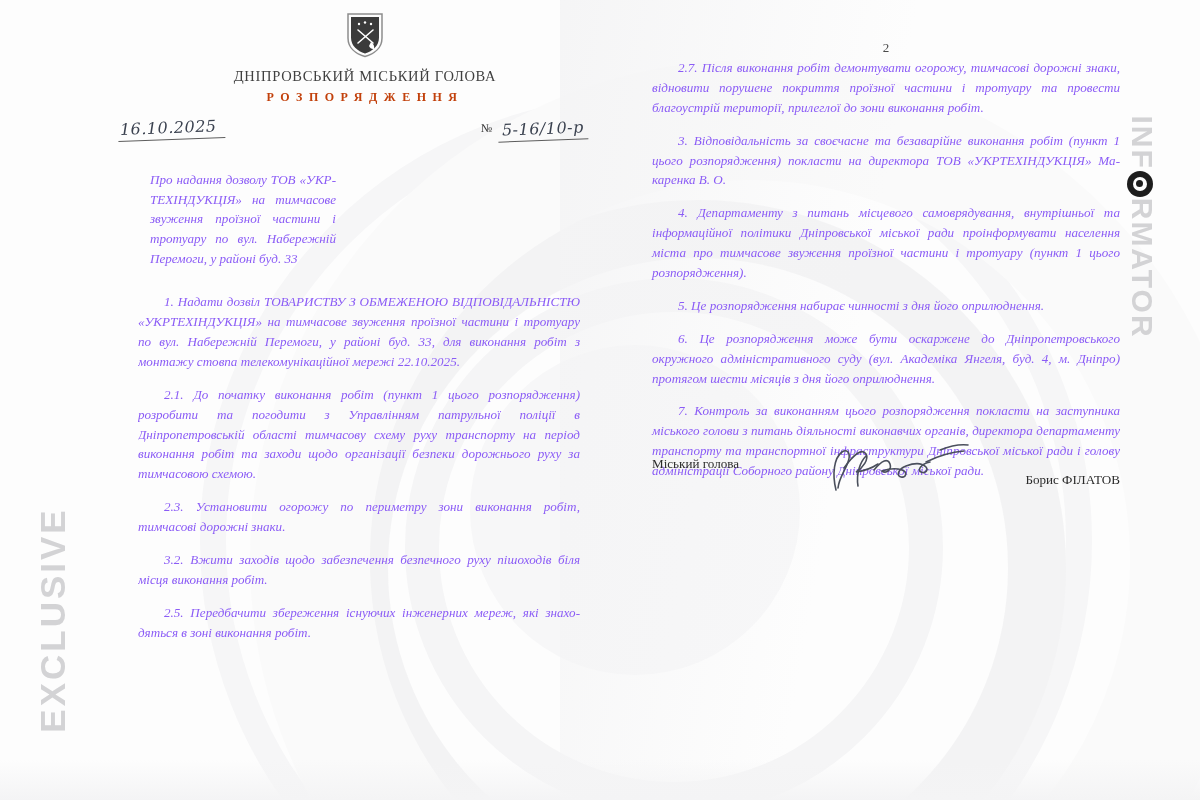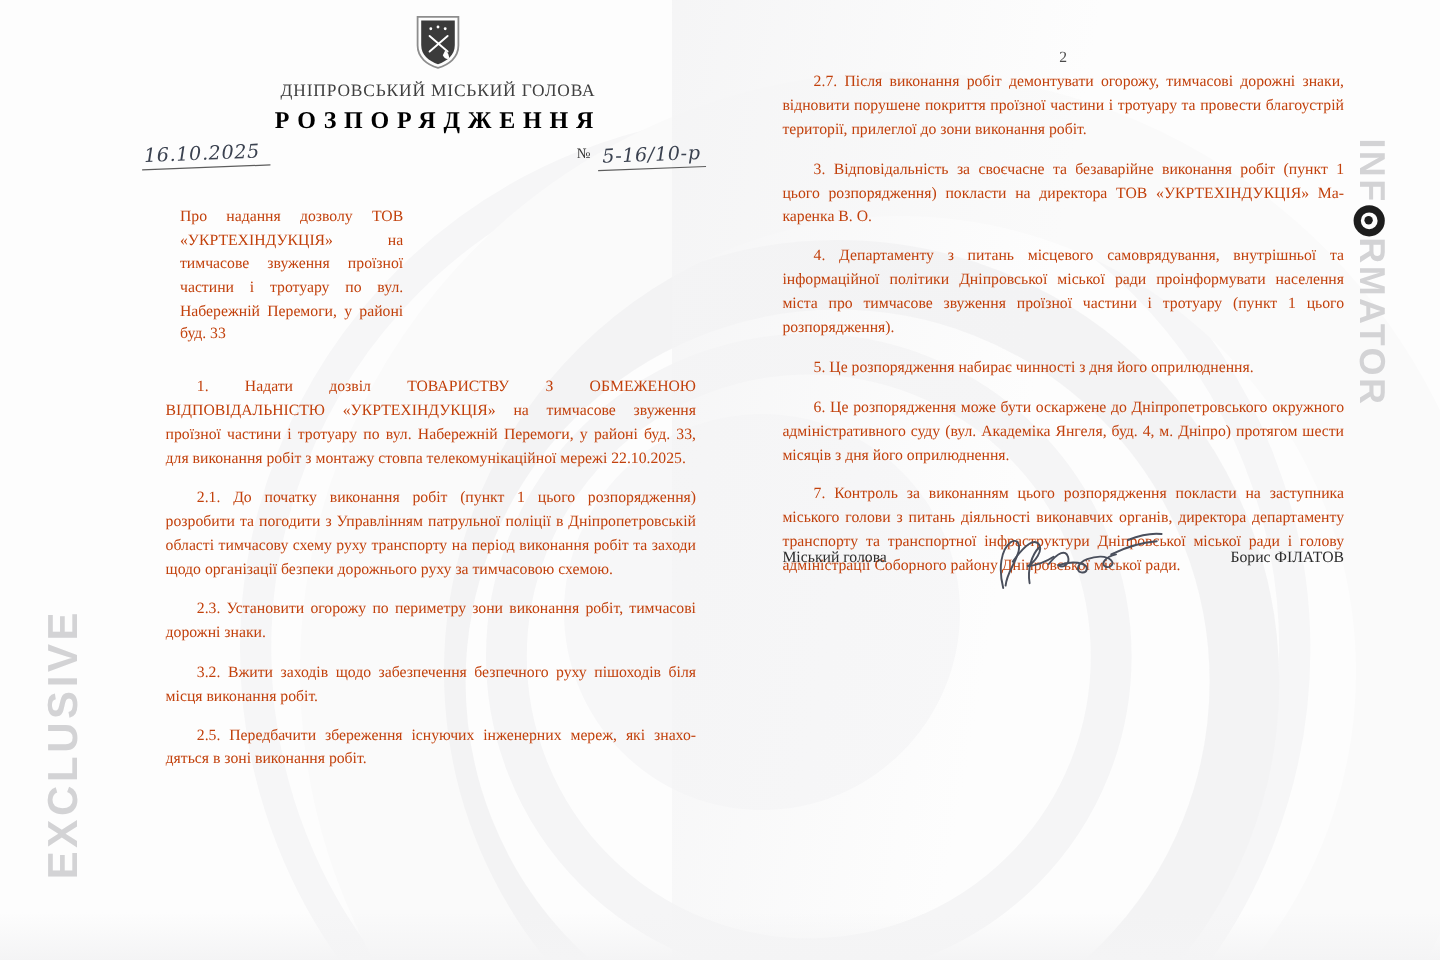--- a/index.html
+++ b/index.html
@@ -148,25 +148,25 @@
     margin: 4px auto 10px auto;
     display: block;
   }
   #org-title {
     font-size: 14.5px;
     letter-spacing: .7px;
     color: #404040;
     white-space: nowrap;
   }
   #doc-kind {
-    font-size: 20px;
+    font-size: 12px;
     font-weight: bold;
     letter-spacing: 6.5px;
     margin-top: 5px;
-    color: #000000;
+    color: #c2410c;
     white-space: nowrap;
   }
 
   
   #reg-line {
     position: absolute;
     left: 118px;
     top: 118px;
     width: 470px;
     height: 24px;
@@ -201,21 +201,22 @@
     padding: 0 4px 2px 4px;
     margin-left: 2px;
   }
 
   
   .col {
     position: absolute;
     font-size: 13.1px;
     line-height: 1.52;
     text-align: justify;
-    color: #c2410c;
+    color: #8b5cf6;
+    font-style: italic;
   }
   #col-left {
     left: 138px;
     top: 158px;
     width: 442px;
     overflow: hidden;
     height: 600px;
   }
   #col-right {
     left: 652px;
@@ -255,21 +256,21 @@
     width: 468px;
     height: 60px;
   }
   #sig-role {
     position: absolute;
     left: 0; top: 4px;
     font-size: 13.1px;
   }
   #sig-name {
     position: absolute;
-    right: 0; top: 4px;
+    right: 0; top: 20px;
     font-size: 13.1px;
     white-space: nowrap;
   }
   #sig-mark {
     position: absolute;
     left: 170px;
     top: -14px;
     width: 170px;
     height: 56px;
   }

